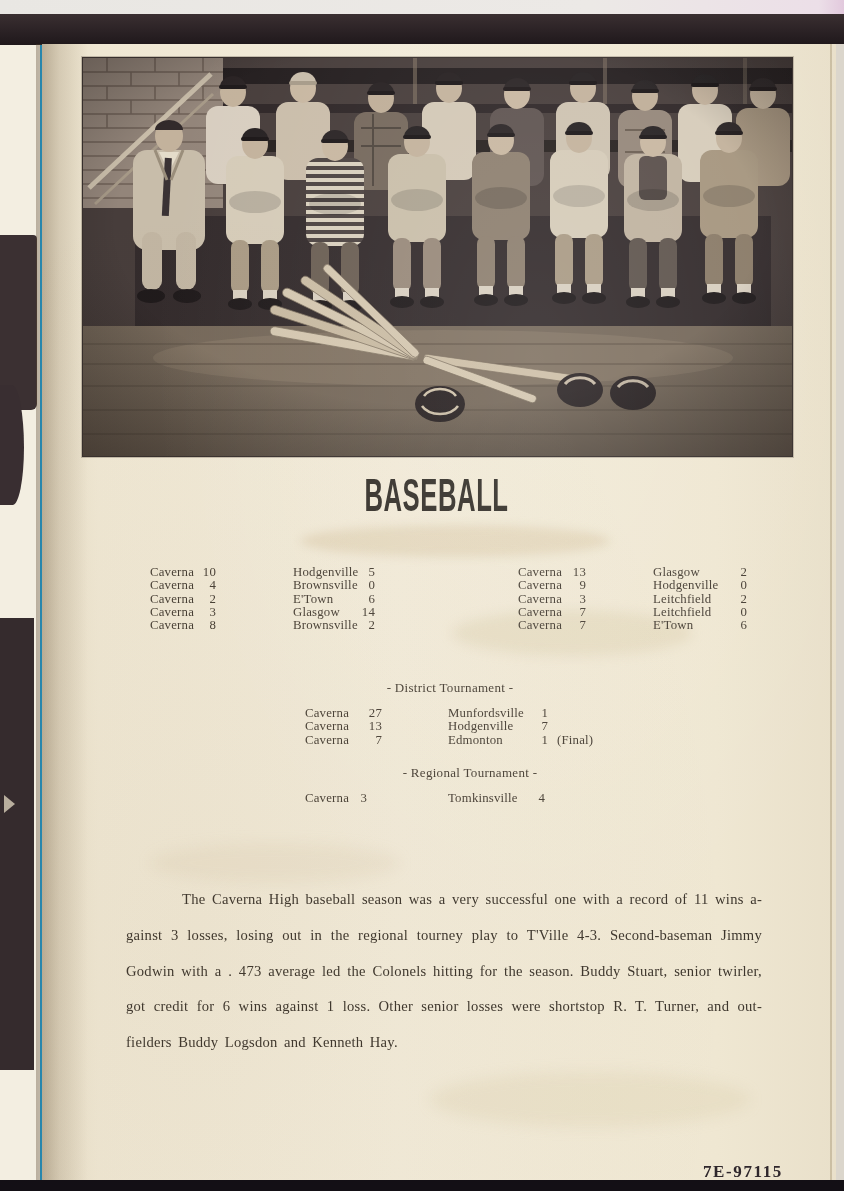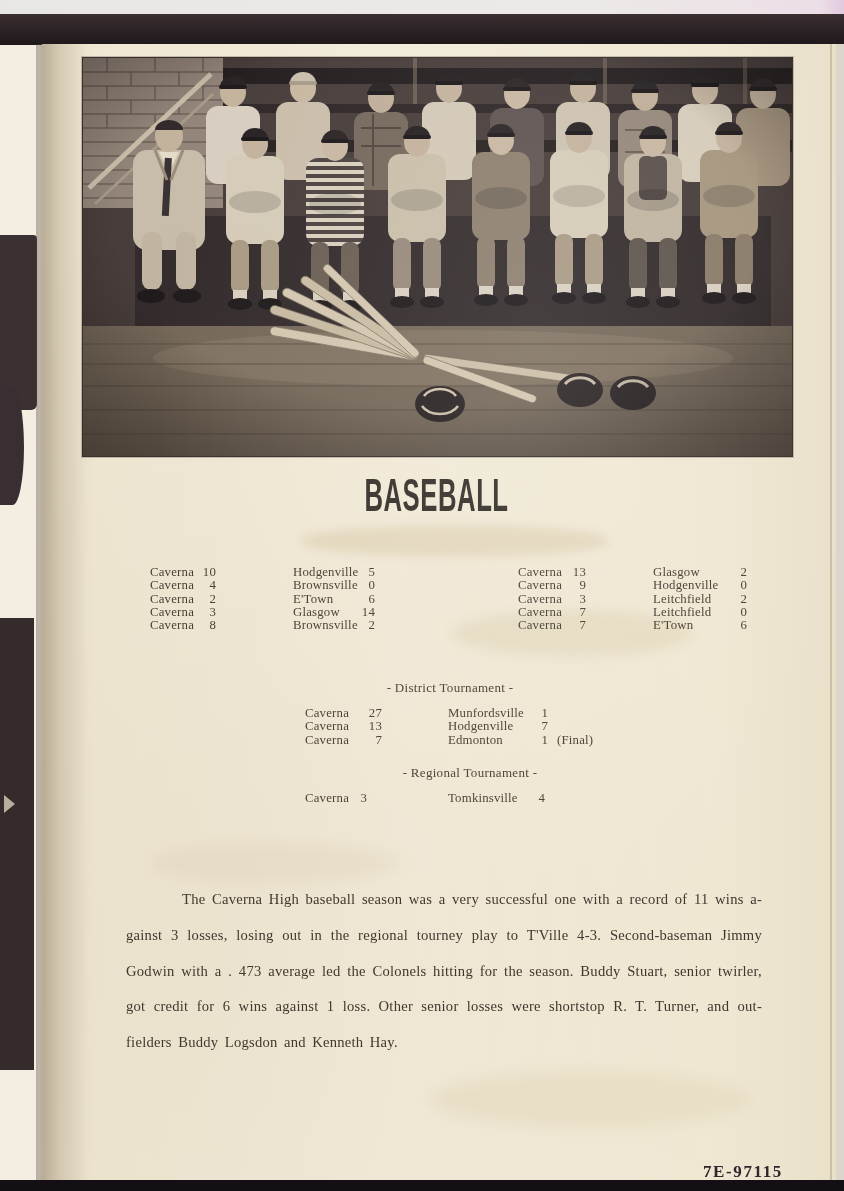--- a/index.html
+++ b/index.html
@@ -1,17 +1,17 @@
 <!DOCTYPE html>
 <html><head>
 <meta charset="utf-8">
 <style>
   html,body{margin:0;padding:0;background:#b9b5ac;}
   .screen{position:relative;width:844px;height:1191px;overflow:hidden;
-          background:#e5e5e5;font-family:"Liberation Serif",serif;}
+          background:#0ea5e9;font-family:"Liberation Serif",serif;}
   
   .top-strip{position:absolute;left:0;top:0;width:844px;height:16px;
              background:linear-gradient(90deg,#e9e7e3 0%,#ece9e6 70%,#ecdfe8 97%,#e2c9dd 100%);}
   .top-band{position:absolute;left:0;top:14px;width:844px;height:31px;
             background:linear-gradient(180deg,#3a2f31 0%,#2b2225 55%,#1f181b 100%);}
   .bottom-band{position:absolute;left:0;top:1180px;width:844px;height:11px;background:#130f15;z-index:30;}
   
   .left-page{position:absolute;left:0;top:45px;width:40px;height:1135px;background:#f3eee1;}
   .lp-dark1{position:absolute;left:0;top:190px;width:37px;height:175px;background:#3b3032;border-radius:0 4px 6px 0;}
   .lp-blob{position:absolute;left:0;top:340px;width:24px;height:120px;background:#392e31;border-radius:0 60% 55% 0;}

